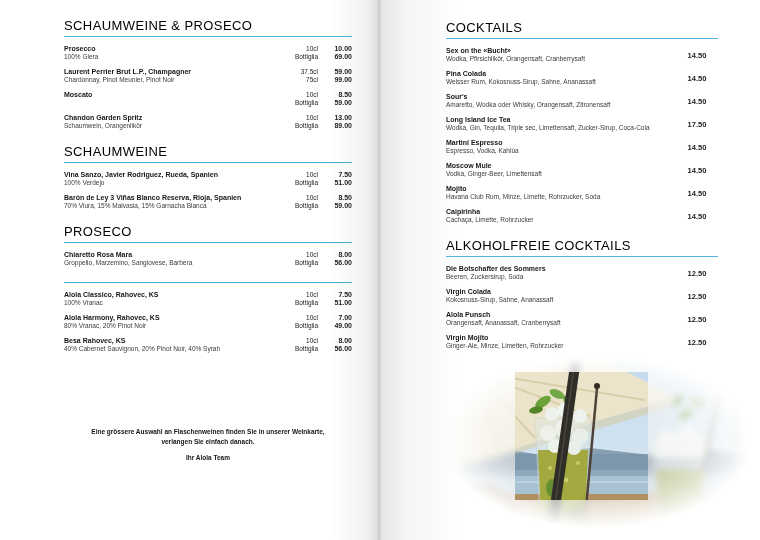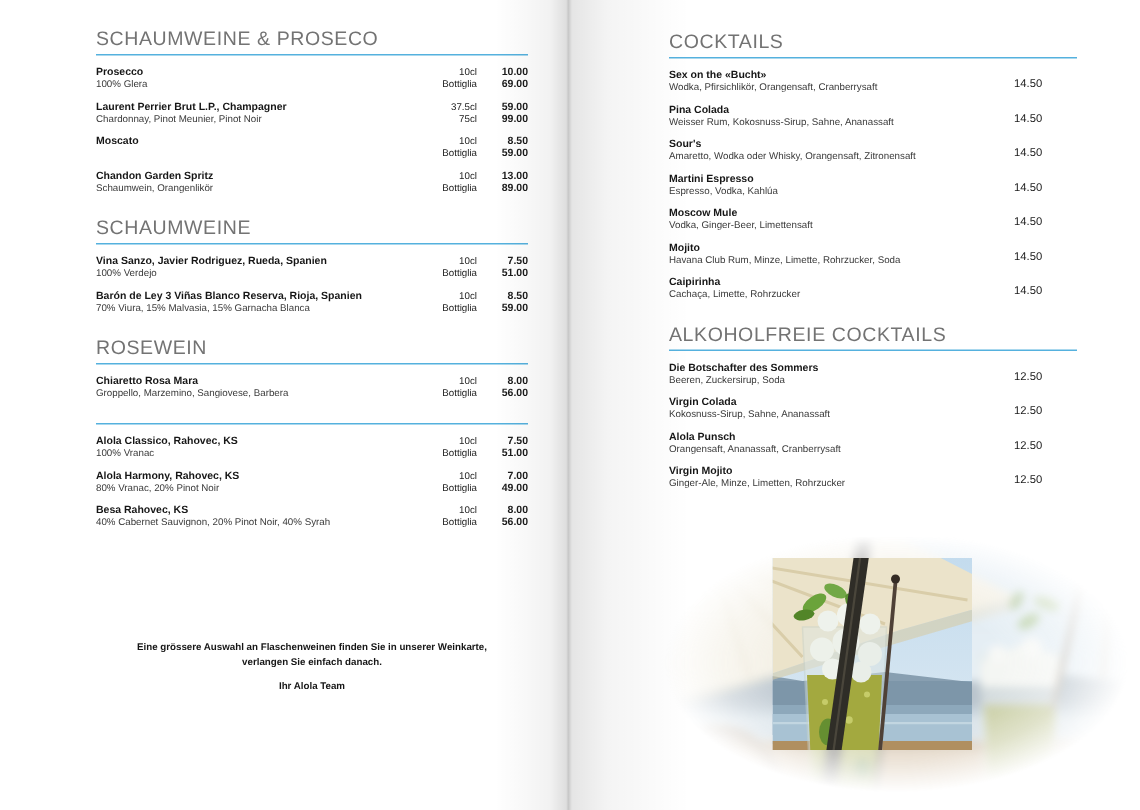--- a/index.html
+++ b/index.html
@@ -8,37 +8,37 @@
     background:#ffffff;color:#1b1b1b;
     font-family:"Liberation Sans",sans-serif;
     -webkit-font-smoothing:antialiased;
   }
   .page{position:absolute;top:0;height:540px;background:#fff;}
   .page-left{left:0;width:378px;}
   .page-right{left:378px;width:382px;}
   .content-l{position:absolute;left:64px;top:19px;width:288px;}
   .content-r{position:absolute;left:68px;top:21px;width:272px;}
 
-  .section-title{font-size:13px;line-height:13px;color:#737373;letter-spacing:.4px;}
+  .section-title{font-size:13px;line-height:13px;color:#000000;letter-spacing:.4px;}
   .section-rule{height:1px;background:#55b1de;margin-top:4px;}
   .menu-section{margin-bottom:15px;}
   .items{margin-top:8px;}
 
   .item-row{display:flex;margin-bottom:7px;min-height:16px;}
   .item-info{flex:1 1 auto;padding-right:6px;}
   .item-name{font-size:7px;font-weight:bold;line-height:8px;color:#161616;}
   .item-desc{font-size:6.5px;line-height:8px;color:#3a3a3a;}
 
   .price-block{flex:0 0 84px;}
   .price-row{display:flex;justify-content:flex-end;line-height:8px;}
   .unit{font-size:6.5px;width:46px;text-align:right;color:#222;}
   .val{font-size:7px;font-weight:bold;width:34px;text-align:right;}
 
   .r-item{display:flex;align-items:center;margin-bottom:7px;min-height:16px;}
-  .r-price{flex:0 0 42px;font-size:7.5px;font-weight:normal;text-align:left;}
+  .r-price{flex:0 0 42px;font-size:7.5px;font-weight:bold;text-align:center;}
 
   .footer-note{
     position:absolute;left:64px;top:427px;width:288px;text-align:center;
     font-size:6.5px;font-weight:bold;line-height:9.5px;color:#161616;
   }
   .footer-sig{margin-top:7px;}
 
   
   .gutter{
     position:absolute;left:330px;top:0;width:130px;height:540px;pointer-events:none;z-index:5;
@@ -238,21 +238,21 @@
               </div>
               <div class="price-row">
                 <span class="unit">Bottiglia</span>
                 <span class="val">59.00</span>
               </div>
             </div>
           </div>
         </div>
       </section>
       <section class="menu-section">
-        <div class="section-title">ROSEWEIN</div>
+        <div class="section-title">PROSECO</div>
         <div class="section-rule"></div>
         <div class="items">
           <div class="item-row">
             <div class="item-info">
               <div class="item-name">Chiaretto Rosa Mara</div>
               <div class="item-desc">Groppello, Marzemino, Sangiovese, Barbera</div>
             </div>
             <div class="price-block">
               <div class="price-row">
                 <span class="unit">10cl</span>
@@ -346,20 +346,27 @@
               <div class="item-desc">Weisser Rum, Kokosnuss-Sirup, Sahne, Ananassaft</div>
             </div>
             <div class="r-price">14.50</div>
           </div>
           <div class="r-item">
             <div class="item-info">
               <div class="item-name">Sour's</div>
               <div class="item-desc">Amaretto, Wodka oder Whisky, Orangensaft, Zitronensaft</div>
             </div>
             <div class="r-price">14.50</div>
+          </div>
+          <div class="r-item">
+            <div class="item-info">
+              <div class="item-name">Long Island Ice Tea</div>
+              <div class="item-desc">Wodka, Gin, Tequila, Triple sec, Limettensaft, Zucker-Sirup, Coca-Cola</div>
+            </div>
+            <div class="r-price">17.50</div>
           </div>
           <div class="r-item">
             <div class="item-info">
               <div class="item-name">Martini Espresso</div>
               <div class="item-desc">Espresso, Vodka, Kahlúa</div>
             </div>
             <div class="r-price">14.50</div>
           </div>
           <div class="r-item">
             <div class="item-info">

